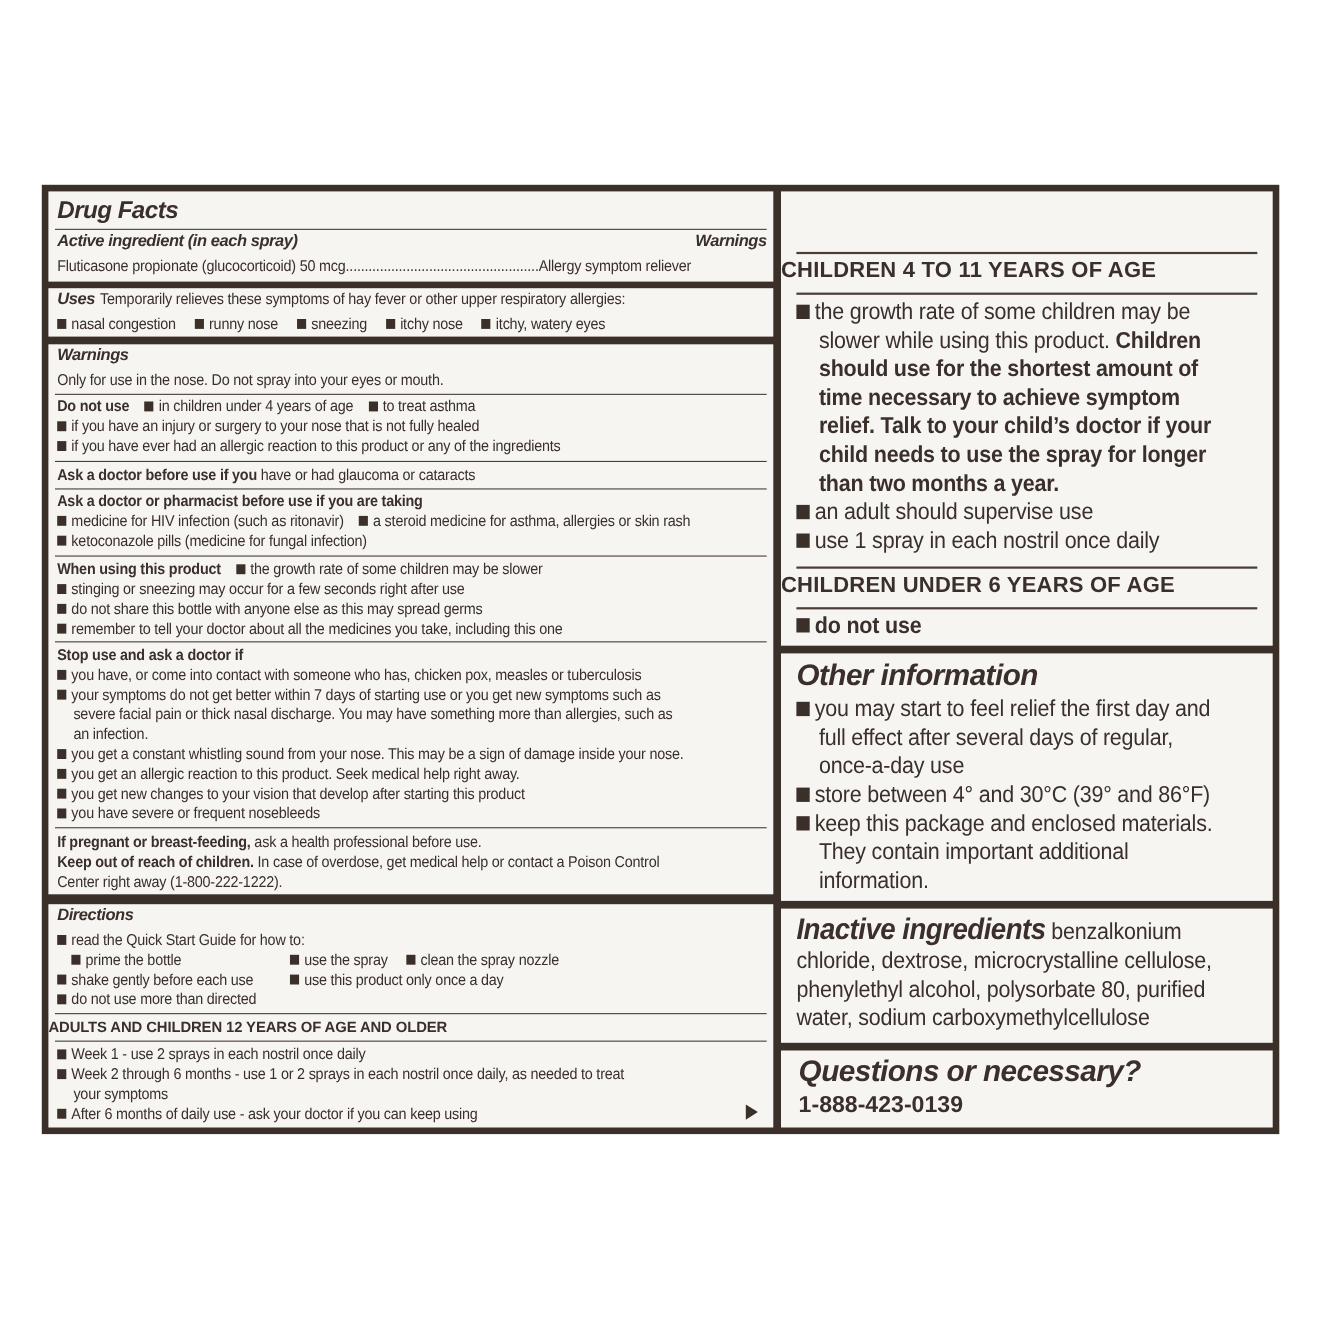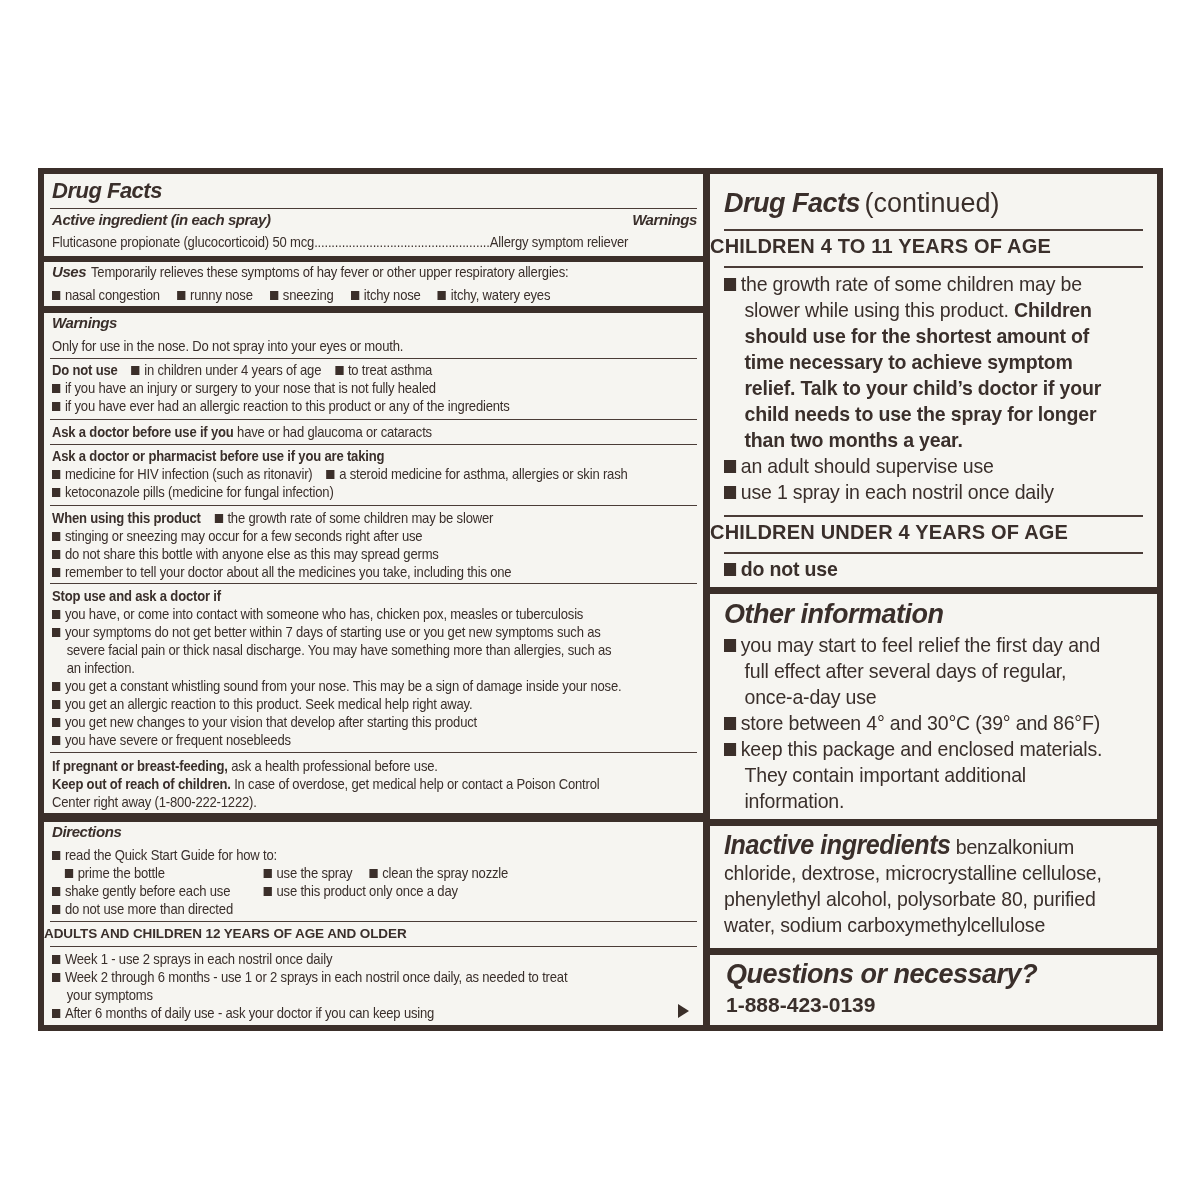--- a/index.html
+++ b/index.html
@@ -115,40 +115,36 @@
   <div style="position:absolute;left:8px;top:128px;">
     <div class="t"><span class="sq"></span><span>Week 1 - use 2 sprays in each nostril once daily</span></div>
     <div class="t"><span class="sq"></span><span>Week 2 through 6 months - use 1 or 2 sprays in each nostril once daily, as needed to treat</span></div>
     <div class="t ind">your symptoms</div>
     <div class="t"><span class="sq"></span><span>After 6 months of daily use - ask your doctor if you can keep using</span></div>
   </div>
   <div class="arrow" style="left:634px;top:182px;"></div>
 </div>
 
 <div class="panel" style="left:710px;top:174px;width:447px;height:413px;">
-  <div style="position:absolute;left:14px;top:14px;white-space:nowrap;">
-    <span class="ital rh">Drug Facts</span>
-    <span style="font-size:27px;">(continued)</span>
-  </div>
   <hr class="rule" style="position:absolute;left:14px;right:14px;top:55px;border-top-width:2px;">
   <div class="cap center" style="position:absolute;left:0;right:0;top:61px;">CHILDREN 4 TO 11 YEARS OF AGE</div>
   <hr class="rule" style="position:absolute;left:14px;right:14px;top:92px;border-top-width:2px;">
   <div style="position:absolute;left:14px;top:97px;">
     <div class="rt"><span class="sq" style="width:13px;height:13px;"></span><span>the growth rate of some children may be</span></div>
     <div class="rt rind"><span>slower while using this product.</span> <span class="b">Children</span></div>
     <div class="rt rind b">should use for the shortest amount of</div>
     <div class="rt rind b">time necessary to achieve symptom</div>
     <div class="rt rind b">relief. Talk to your child’s doctor if your</div>
     <div class="rt rind b">child needs to use the spray for longer</div>
     <div class="rt rind b">than two months a year.</div>
     <div class="rt"><span class="sq" style="width:13px;height:13px;"></span><span>an adult should supervise use</span></div>
     <div class="rt"><span class="sq" style="width:13px;height:13px;"></span><span>use 1 spray in each nostril once daily</span></div>
   </div>
   <hr class="rule" style="position:absolute;left:14px;right:14px;top:341px;border-top-width:2px;">
-  <div class="cap center" style="position:absolute;left:0;right:0;top:347px;">CHILDREN UNDER 4 YEARS OF AGE</div>
+  <div class="cap center" style="position:absolute;left:0;right:0;top:347px;">CHILDREN UNDER 6 YEARS OF AGE</div>
   <hr class="rule" style="position:absolute;left:14px;right:14px;top:378px;border-top-width:2px;">
   <div class="rt b" style="position:absolute;left:14px;top:382px;"><span class="sq" style="width:13px;height:13px;"></span><span>do not use</span></div>
 </div>
 
 <div class="panel" style="left:710px;top:594px;width:447px;height:225px;">
   <div class="ital rh" style="position:absolute;left:14px;top:5px;">Other information</div>
   <div style="position:absolute;left:14px;top:38px;">
     <div class="rt"><span class="sq" style="width:13px;height:13px;"></span><span>you may start to feel relief the first day and</span></div>
     <div class="rt rind">full effect after several days of regular,</div>
     <div class="rt rind">once-a-day use</div>

